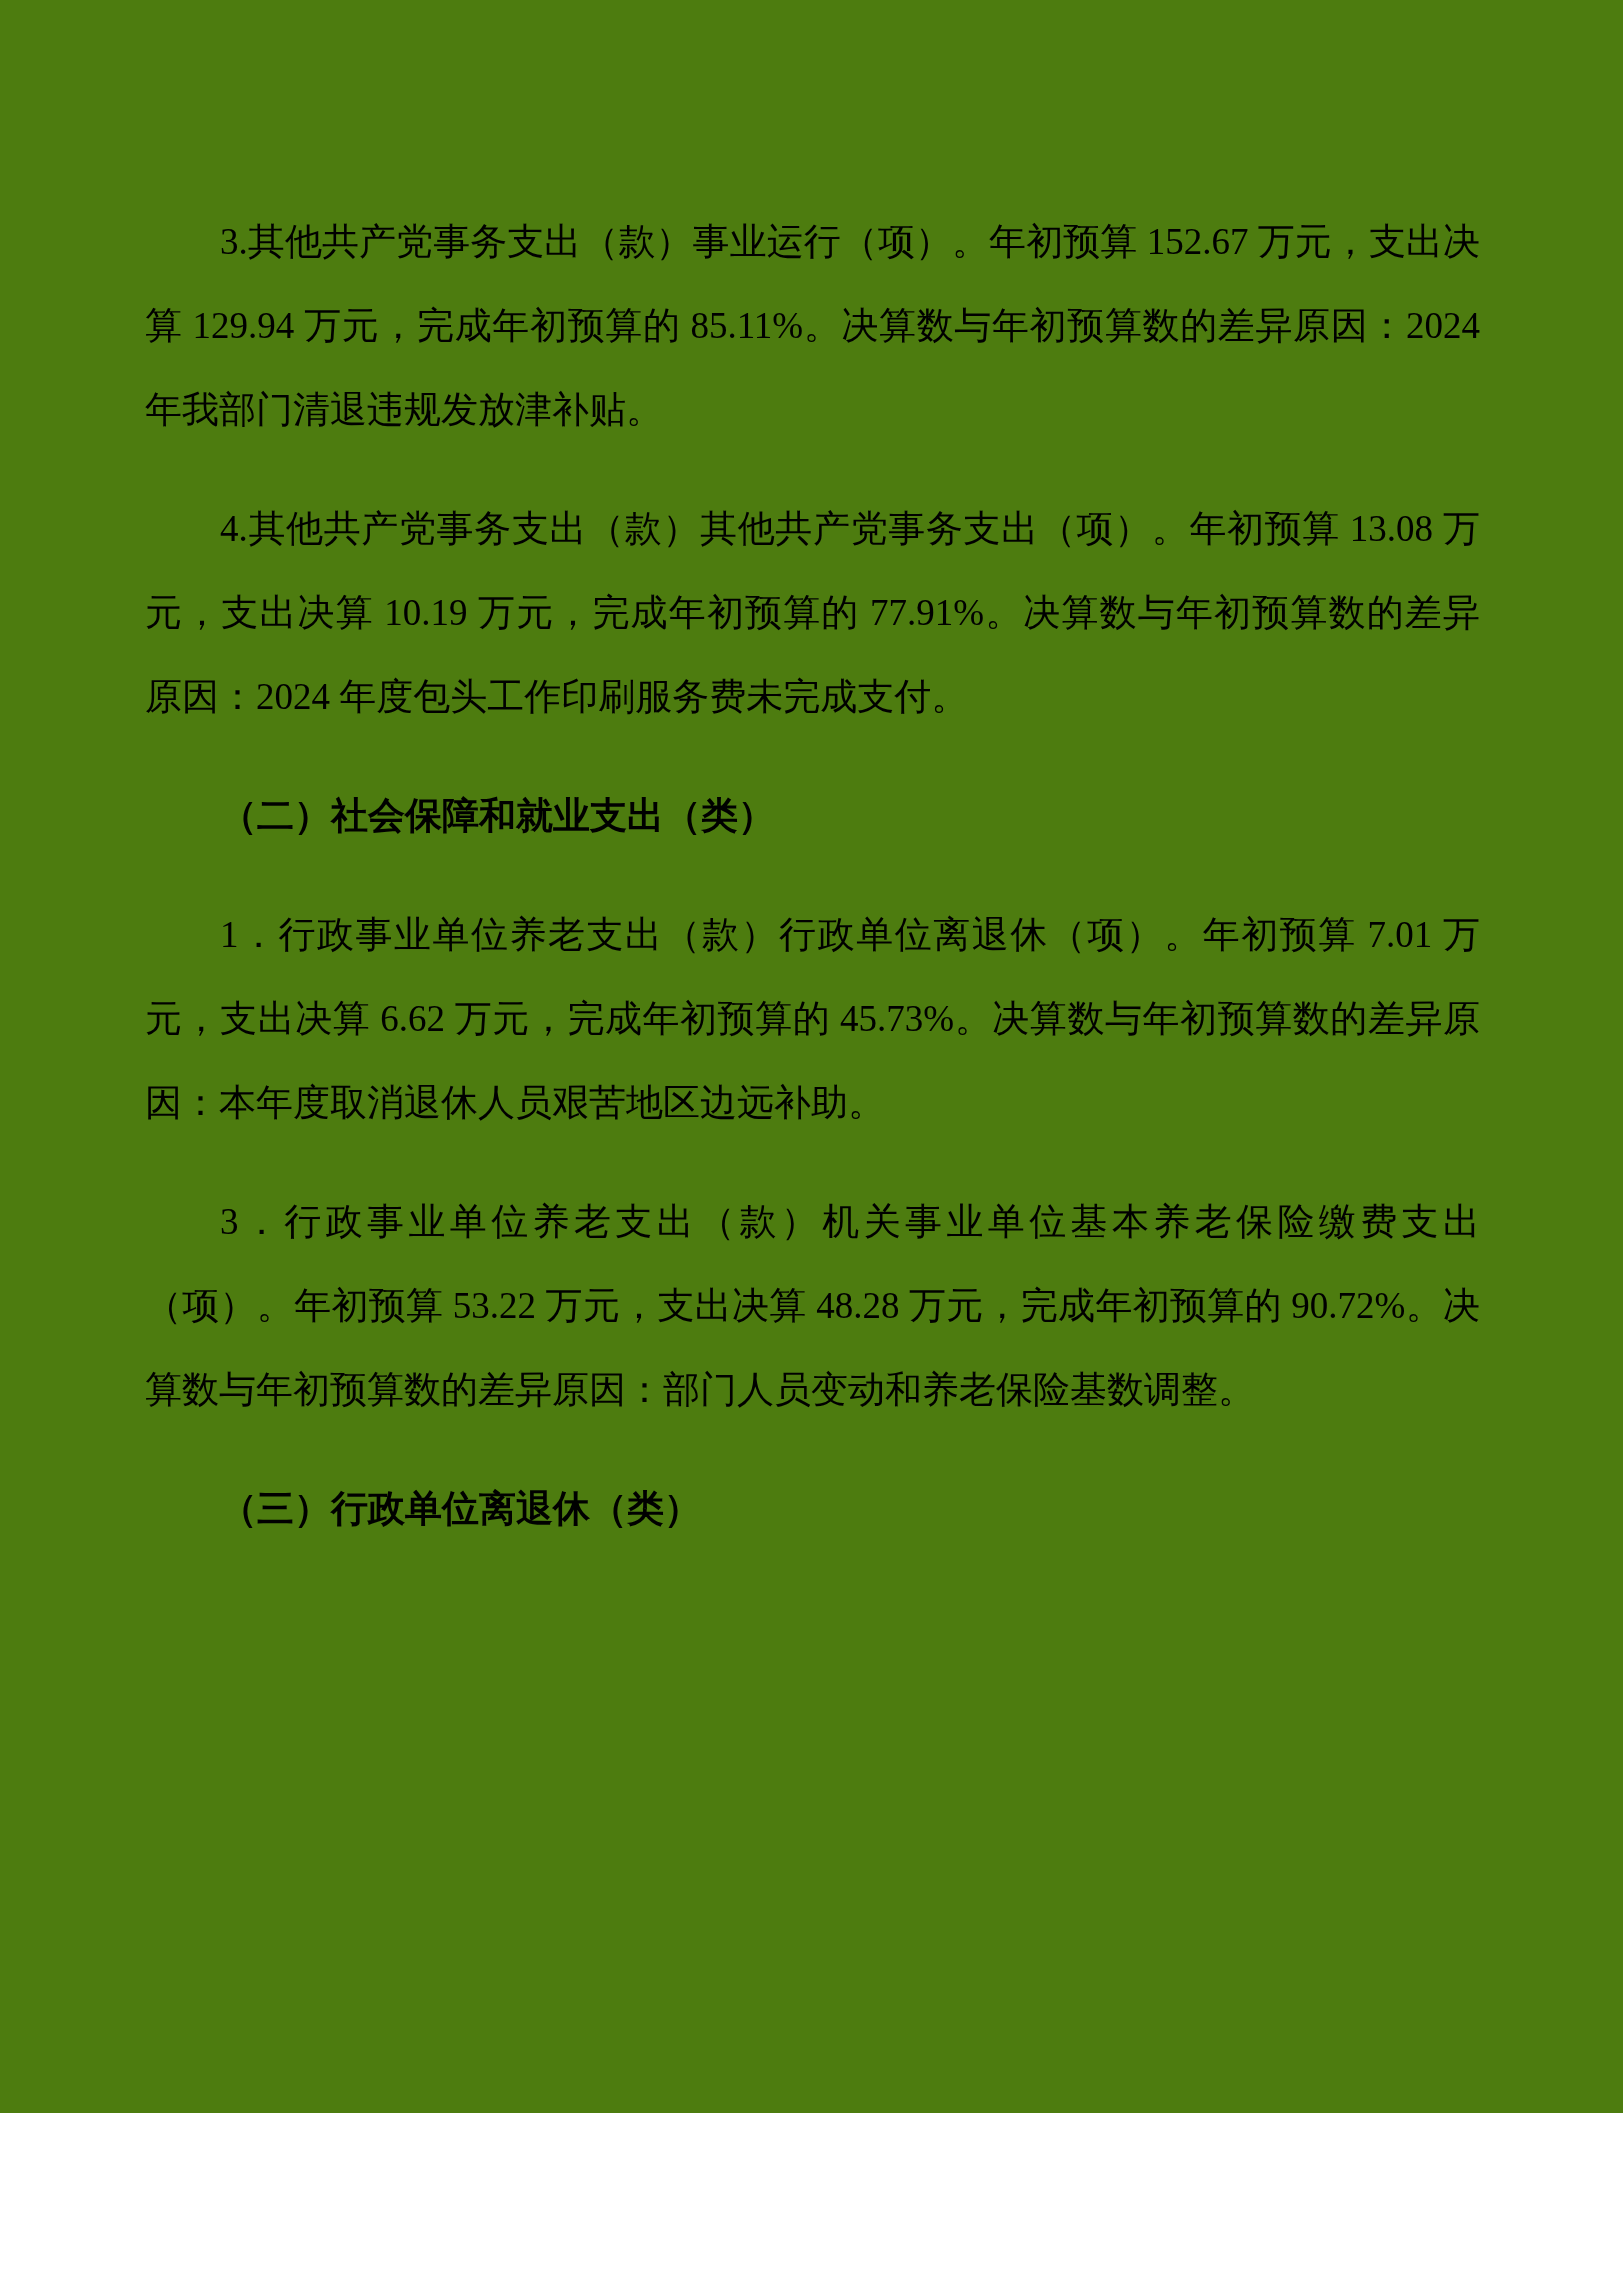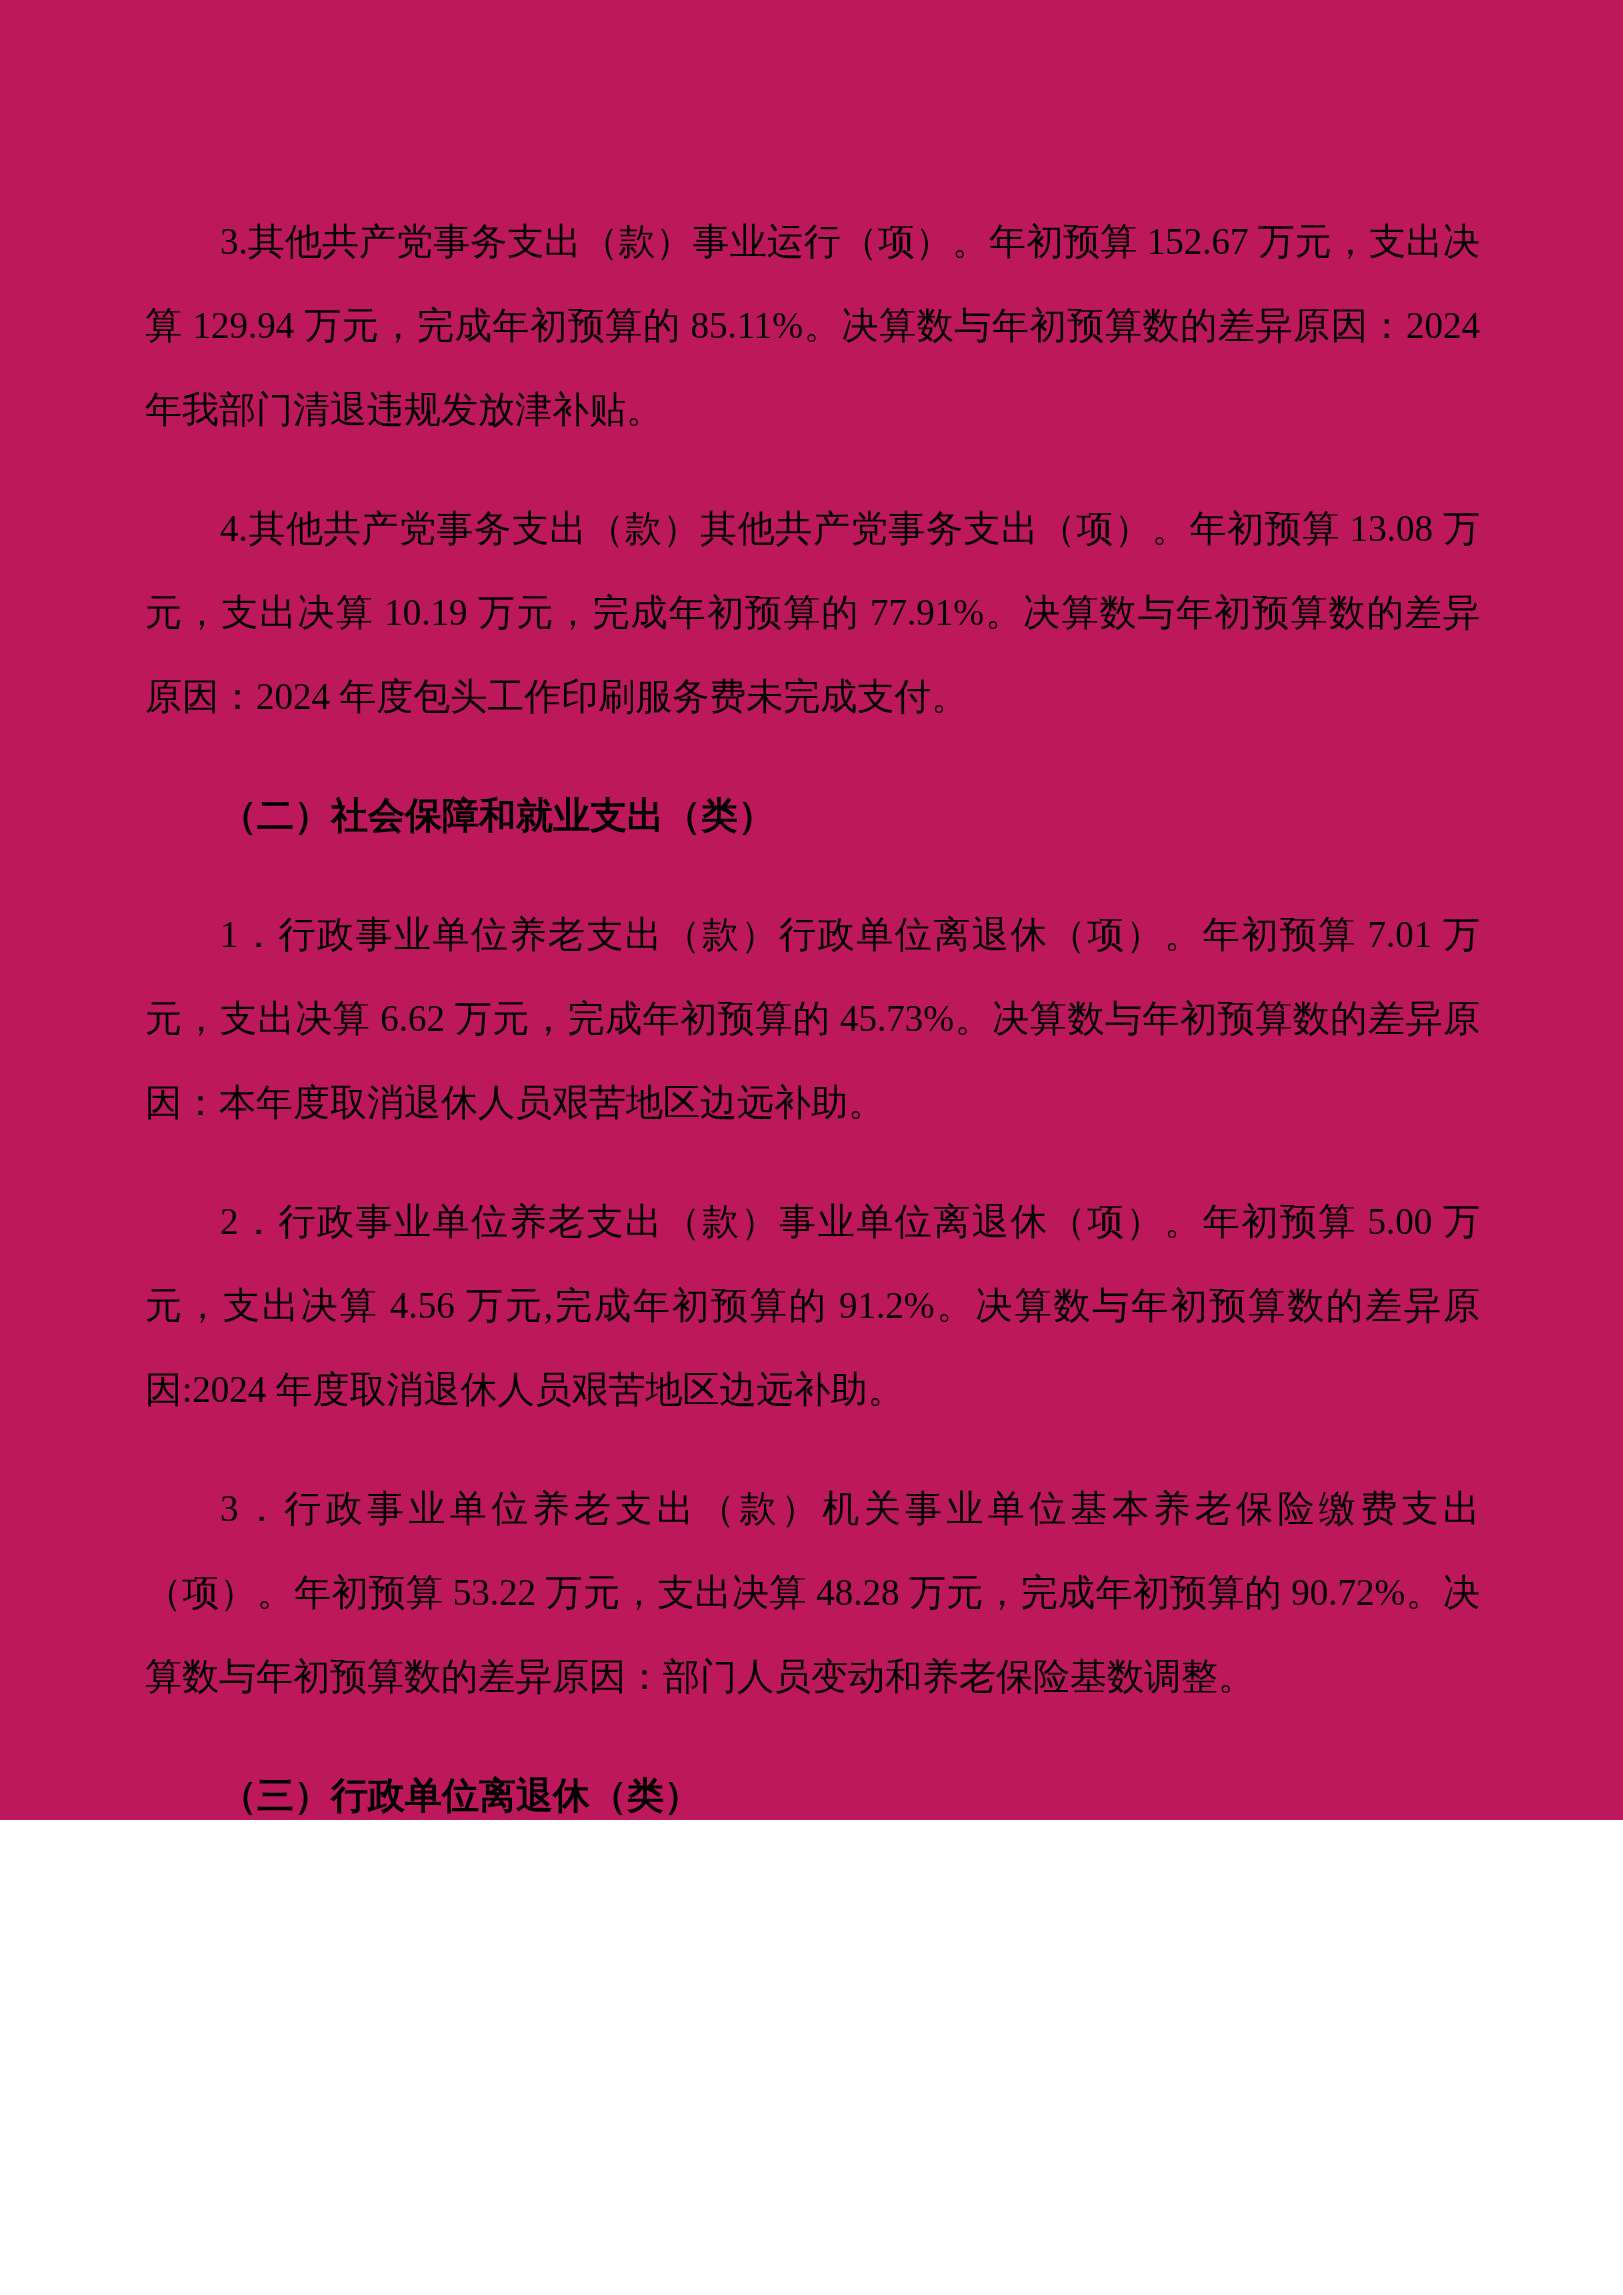--- a/index.html
+++ b/index.html
@@ -3,22 +3,22 @@
 <meta charset="utf-8">
 <style>
   html, body {
     margin: 0;
     padding: 0;
     background: #ffffff;
   }
   .page {
     position: relative;
     width: 1623px;
-    height: 1820px;
-    background: #be185d;
+    height: 2113px;
+    background: #4d7c0f;
     overflow: hidden;
     font-family: "Liberation Serif", "DejaVu Serif", serif;
     color: #000000;
   }
   .content {
     position: absolute;
     left: 145px;
     top: 200px;
     width: 1335px;
   }
@@ -56,21 +56,20 @@
 
     <p>3.其他共产党事务支出（款）事业运行（项）。年初预算 152.67 万元，支出决算 129.94 万元，完成年初预算的 85.11%。决算数与年初预算数的差异原因：2024 年我部门清退违规发放津补贴。</p>
 
     <p>4.其他共产党事务支出（款）其他共产党事务支出（项）。年初预算 13.08 万元，支出决算 10.19 万元，完成年初预算的 77.91%。决算数与年初预算数的差异原因：2024 年度包头工作印刷服务费未完成支付。</p>
 
     <p class="heading">（二）社会保障和就业支出（类）</p>
 
 
     <p>1．行政事业单位养老支出（款）行政单位离退休（项）。年初预算 7.01 万元，支出决算 6.62 万元，完成年初预算的 45.73%。决算数与年初预算数的差异原因：本年度取消退休人员艰苦地区边远补助。</p>
 
-    <p>2．行政事业单位养老支出（款）事业单位离退休（项）。年初预算 5.00 万元，支出决算 4.56 万元,完成年初预算的 91.2%。决算数与年初预算数的差异原因:2024 年度取消退休人员艰苦地区边远补助。</p>
 
     <p>3．行政事业单位养老支出（款）机关事业单位基本养老保险缴费支出（项）。年初预算 53.22 万元，支出决算 48.28 万元，完成年初预算的 90.72%。决算数与年初预算数的差异原因：部门人员变动和养老保险基数调整。</p>
 
     <p class="heading">（三）行政单位离退休（类）</p>
 
   </div>
 
   <div class="footer">15</div>
 </div>
 

